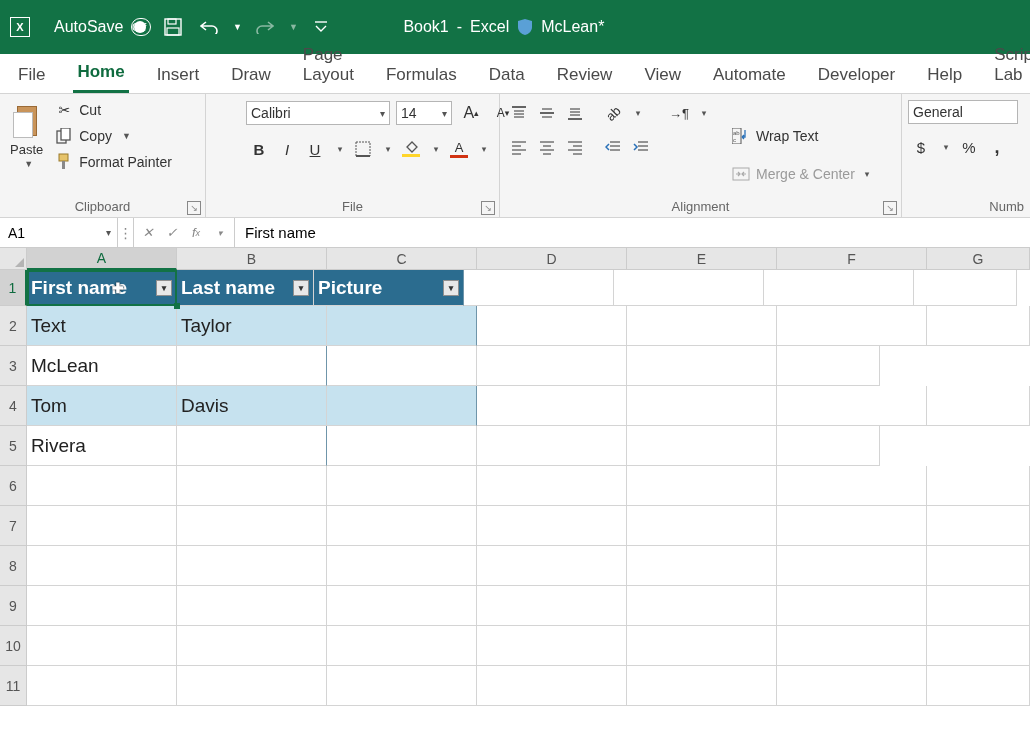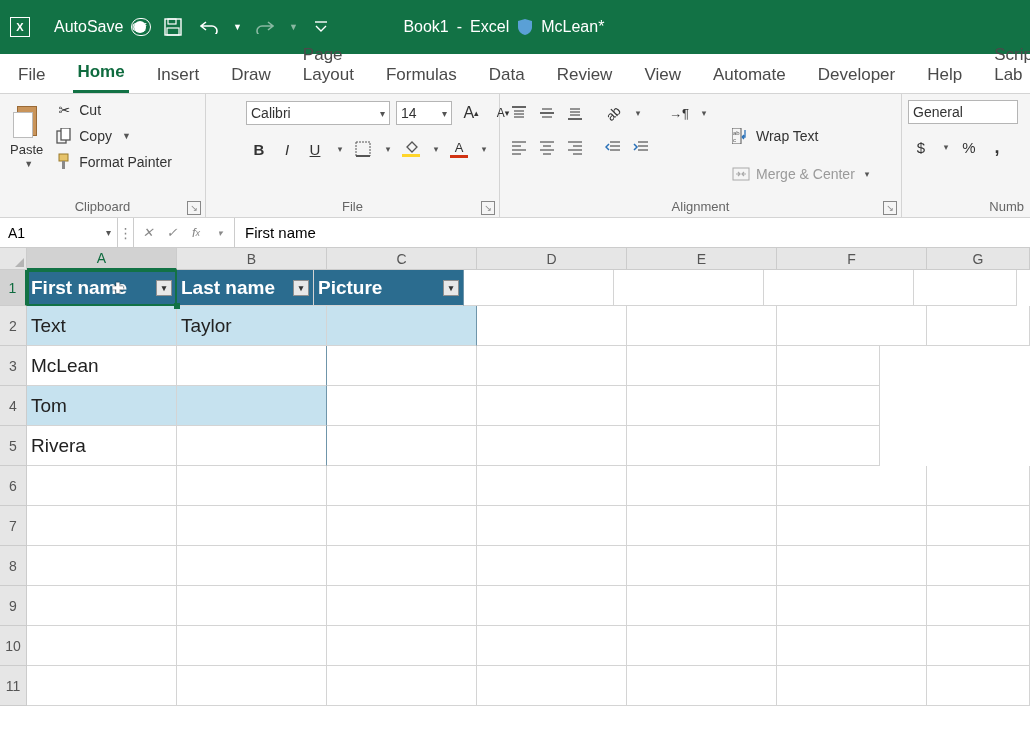--- a/index.html
+++ b/index.html
@@ -498,20 +498,21 @@
         <div class="cell" style="width: 150px; height: 40px;">McLean</div>
         <div class="cell" style="width: 150px; height: 40px; border-right: 1px solid rgb(111, 149, 170);"></div>
         <div class="cell" style="width: 150px; height: 40px;"></div>
         <div class="cell" style="width: 150px; height: 40px;"></div>
         <div class="cell" style="width: 150px; height: 40px;"></div>
         <div class="cell" style="width: 103px; height: 40px;"></div>
       </div>
       <div class="row">
         <div class="rowhead" style="height: 40px;">4</div>
         <div class="cell stripe" style="width: 150px; height: 40px;">Tom</div>
+        <div class="cell stripe" style="width: 150px; height: 40px;">Davis</div>
         <div class="cell stripe" style="width: 150px; height: 40px; border-right: 1px solid rgb(111, 149, 170);"></div>
         <div class="cell" style="width: 150px; height: 40px;"></div>
         <div class="cell" style="width: 150px; height: 40px;"></div>
         <div class="cell" style="width: 150px; height: 40px;"></div>
         <div class="cell" style="width: 103px; height: 40px;"></div>
       </div>
       <div class="row">
         <div class="rowhead" style="height: 40px;">5</div>
         <div class="cell" style="width: 150px; height: 40px;">Rivera</div>
         <div class="cell" style="width: 150px; height: 40px; border-right: 1px solid rgb(111, 149, 170);"></div>

